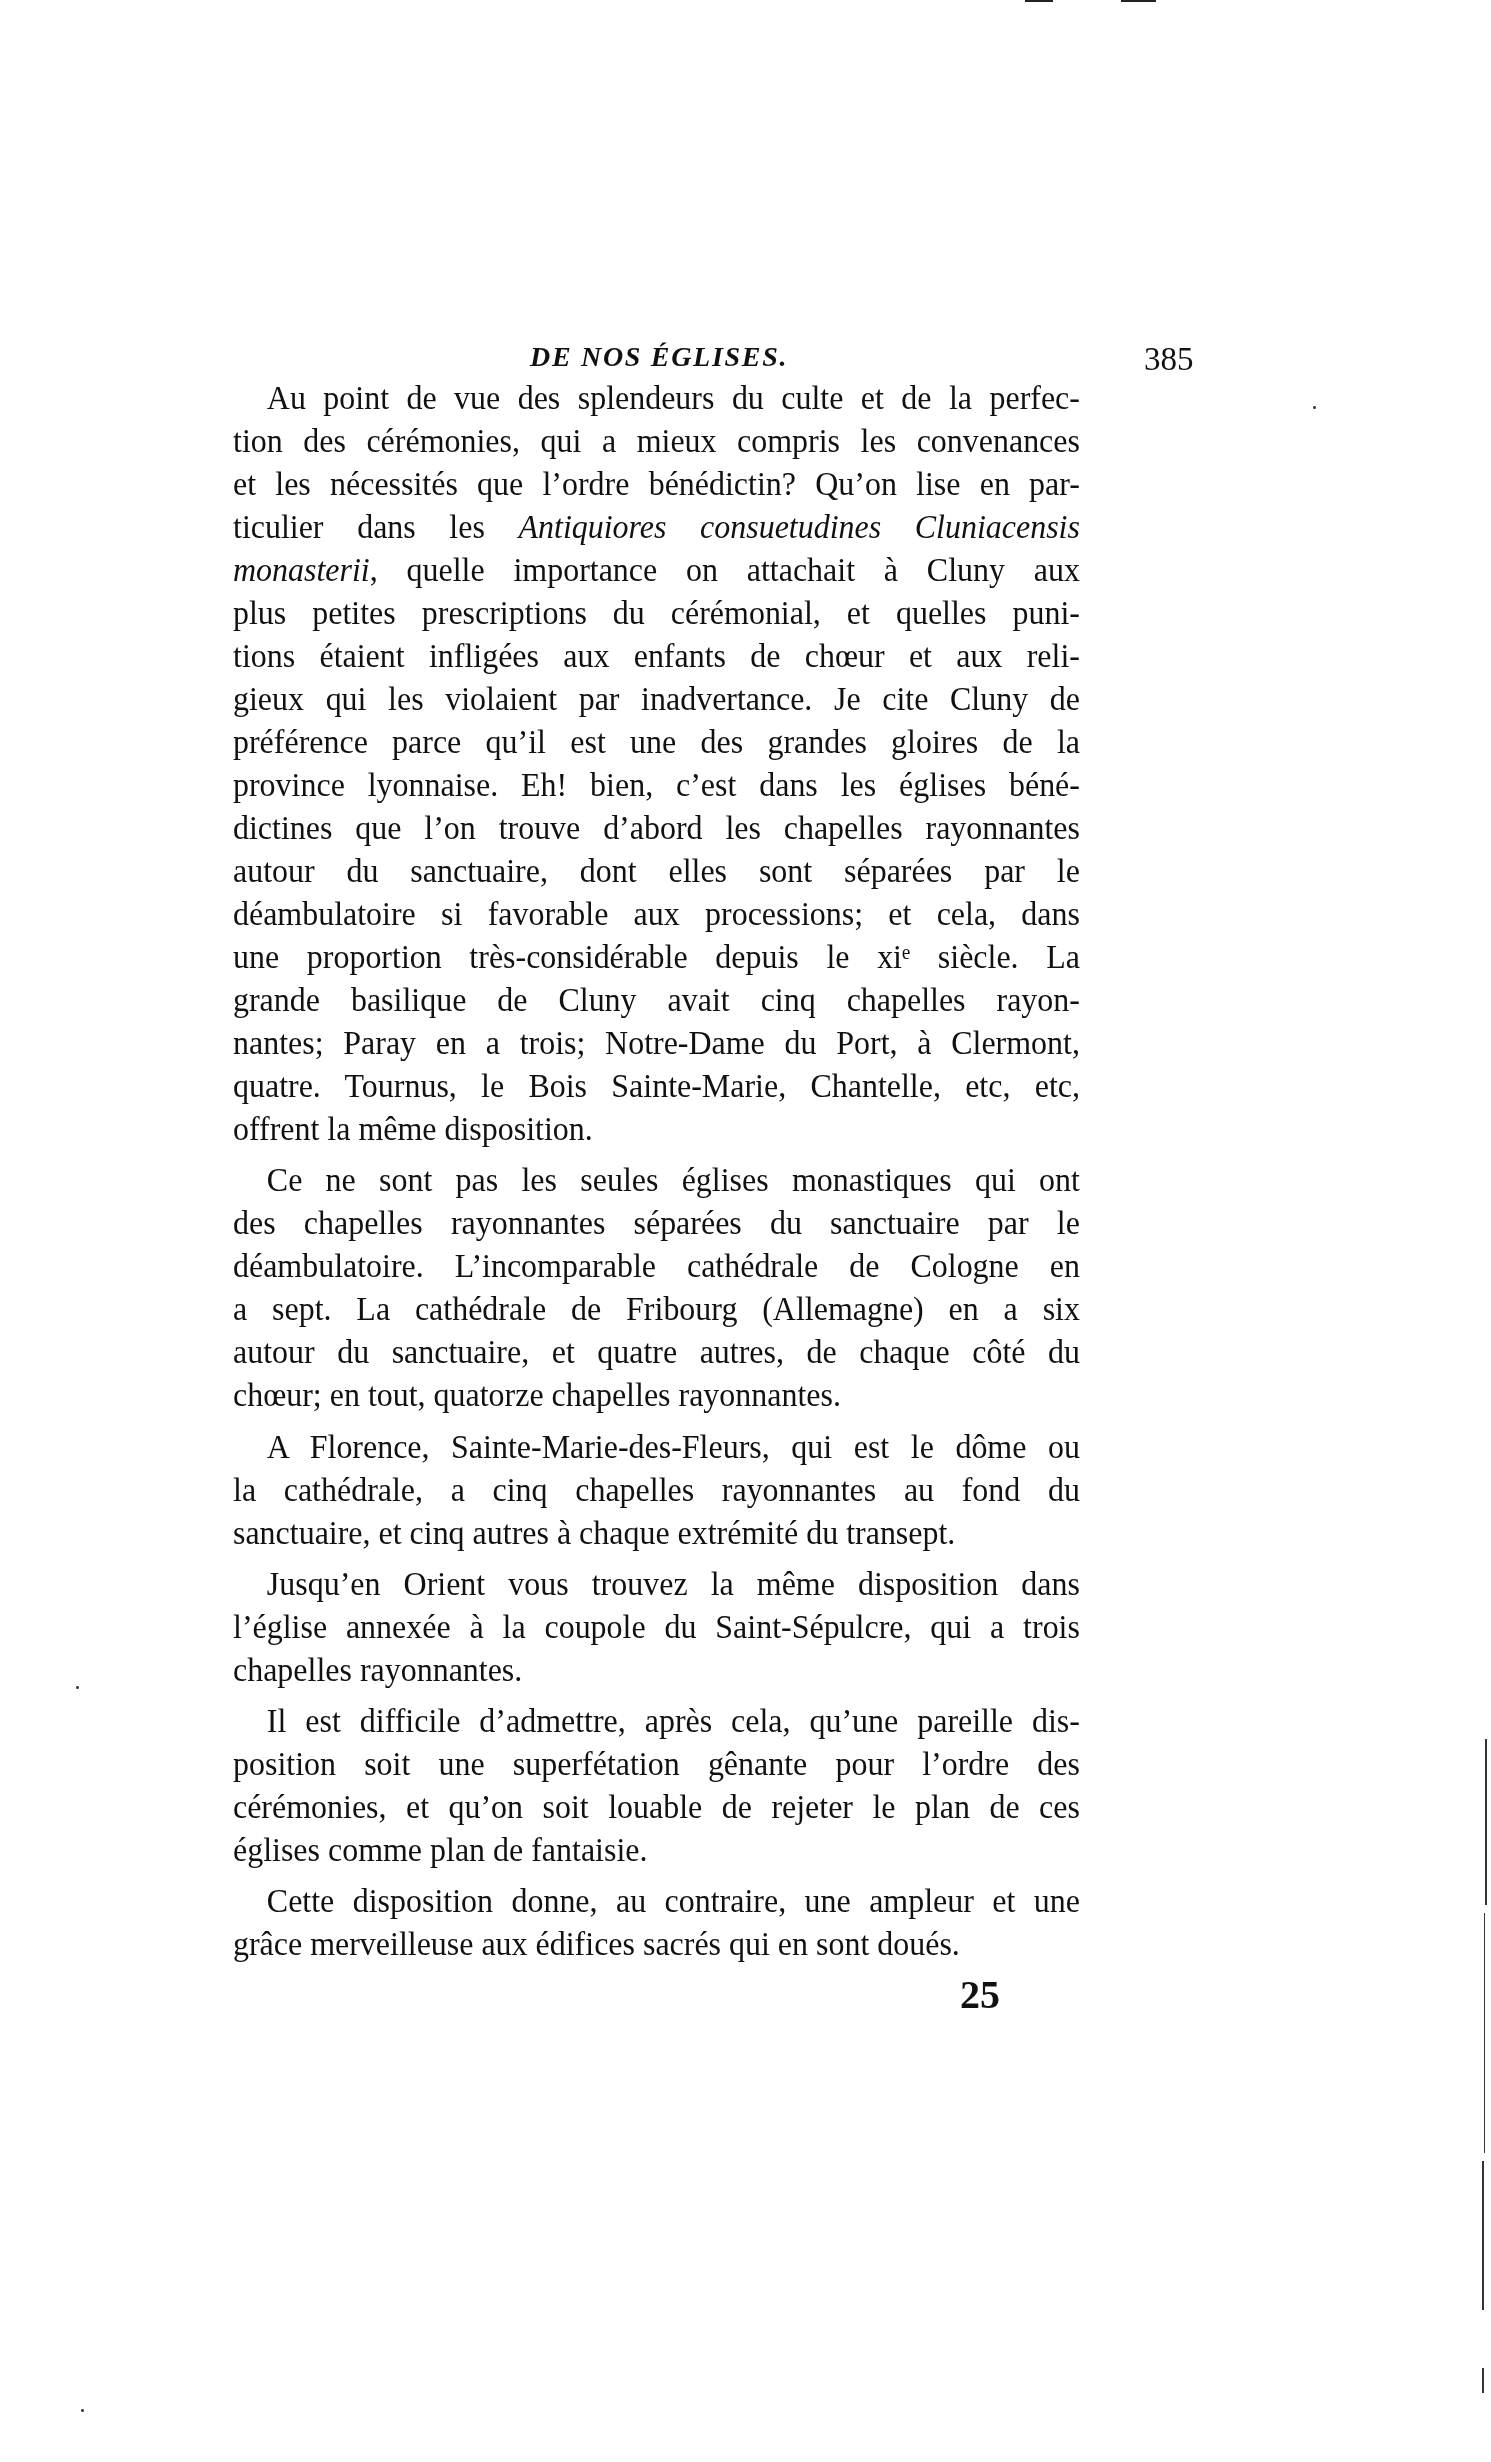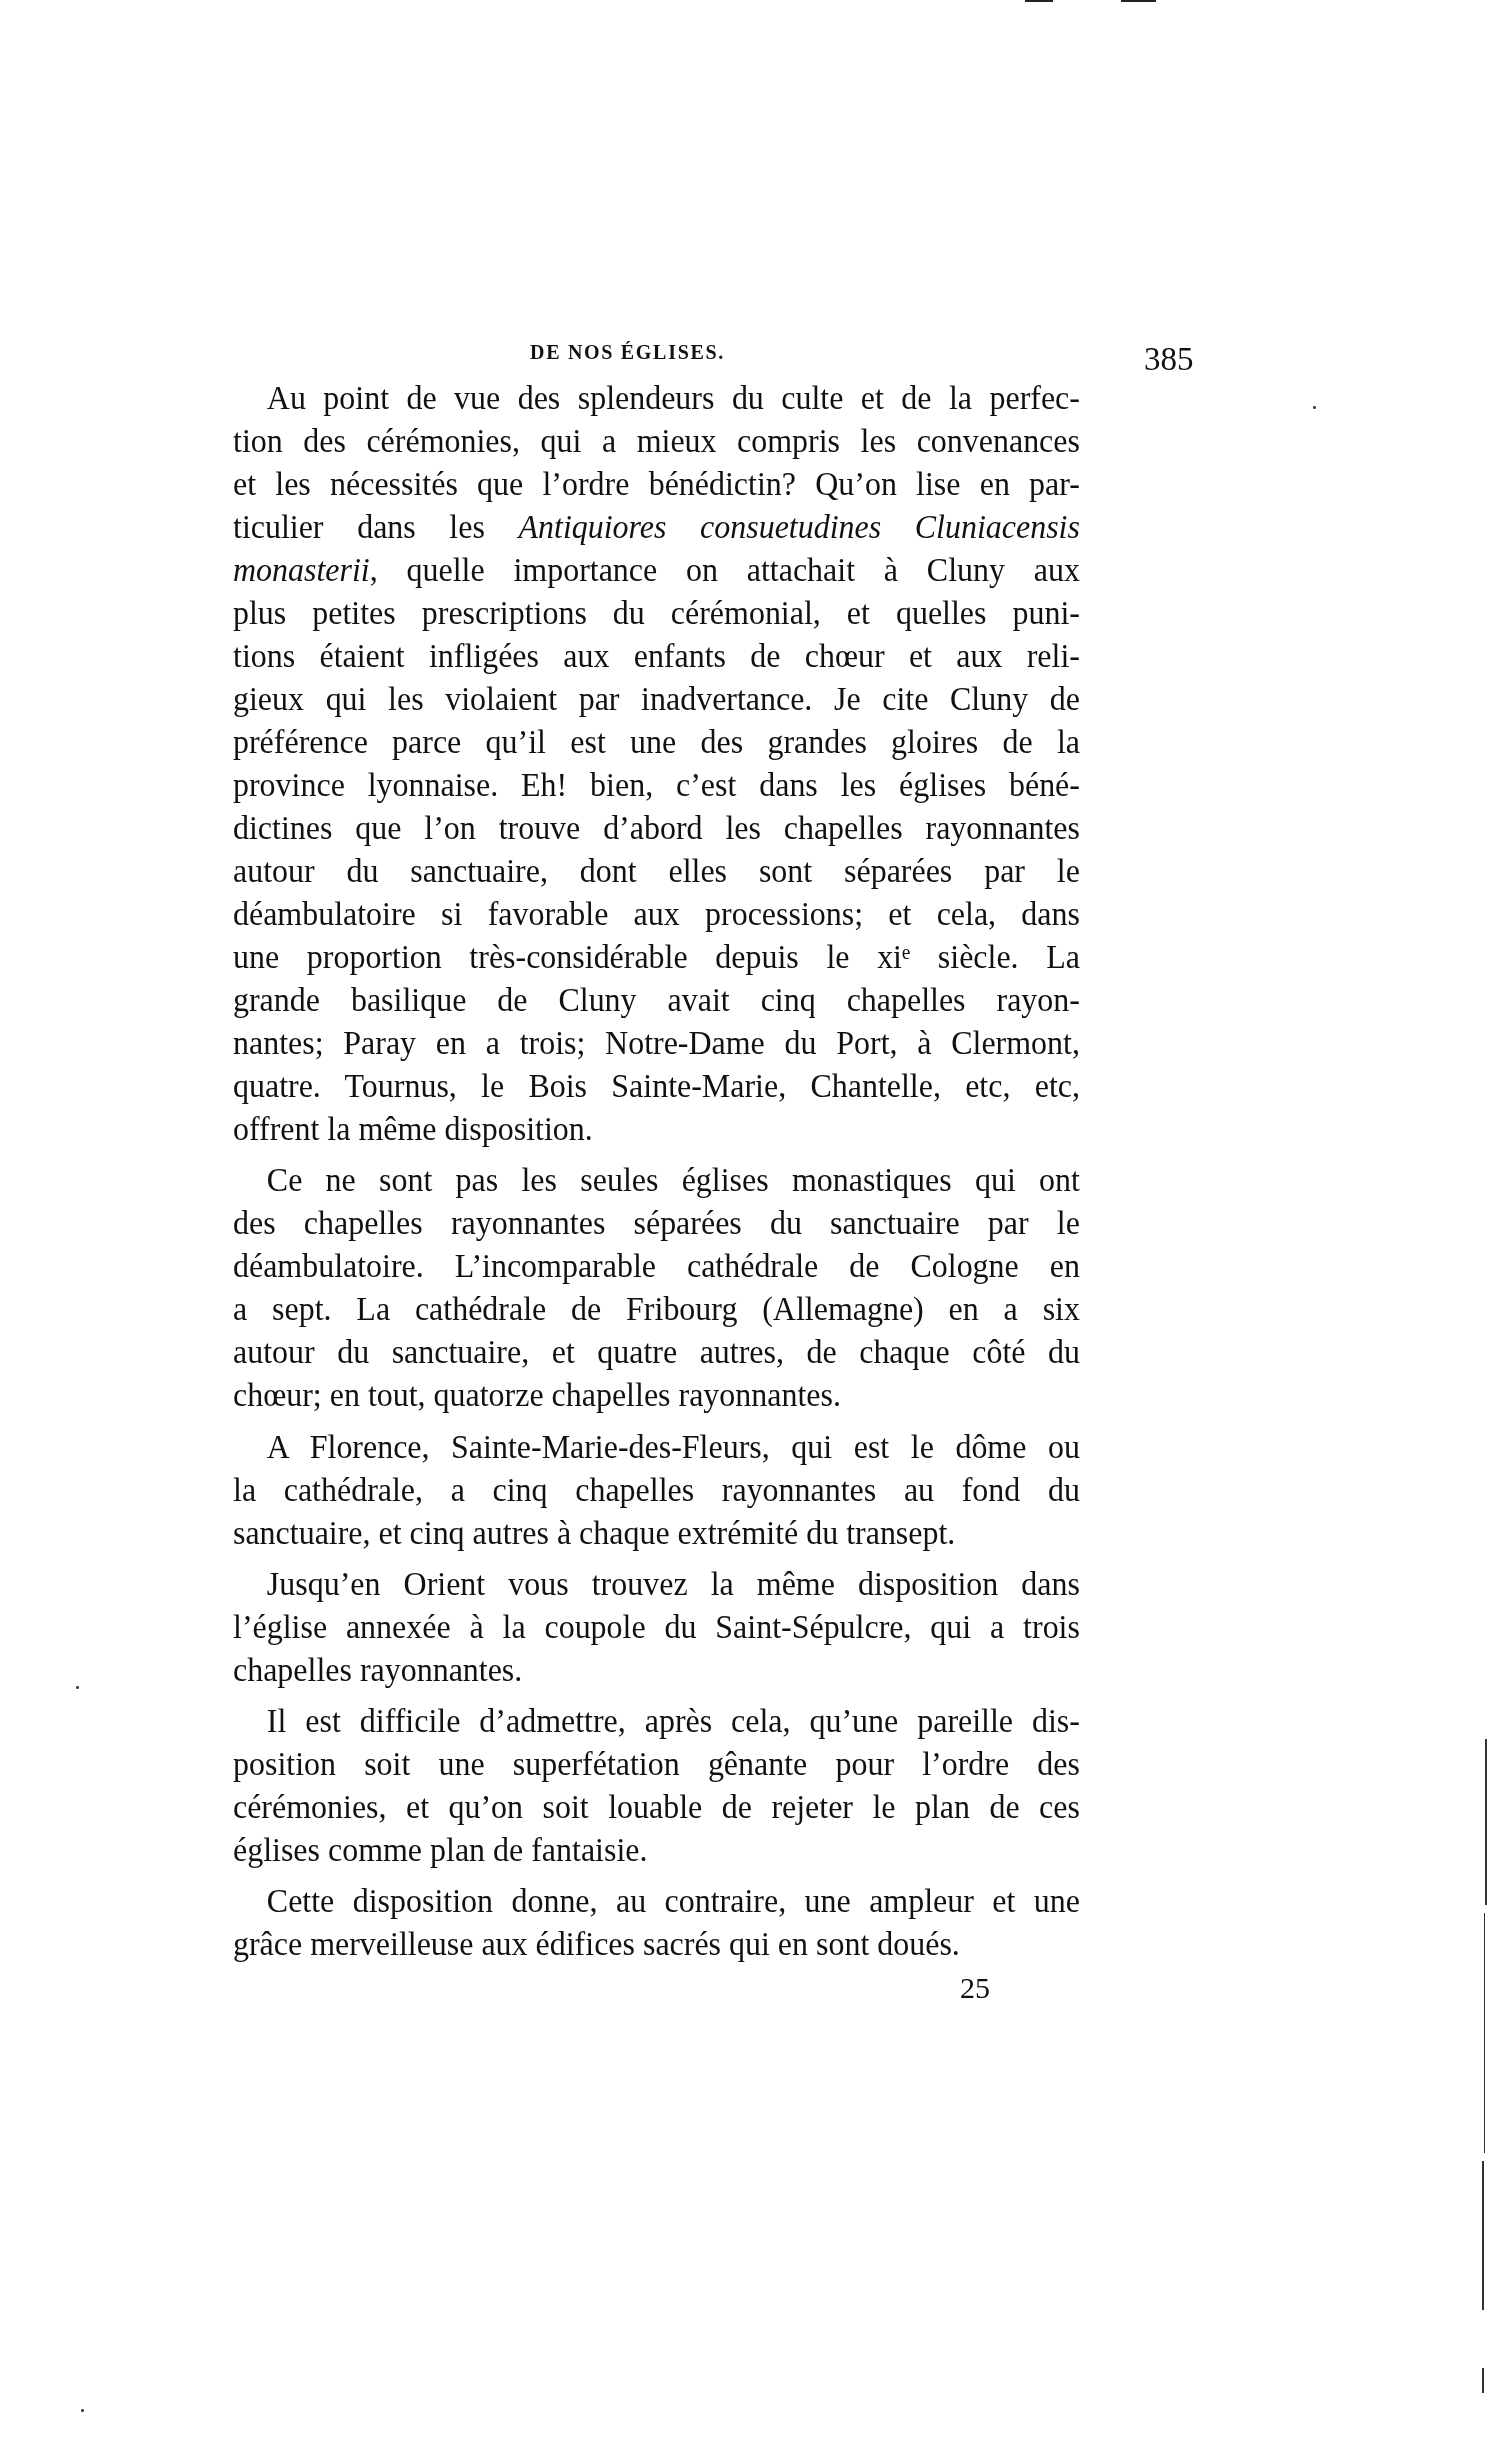--- a/index.html
+++ b/index.html
@@ -1,27 +1,27 @@
 <!DOCTYPE html>
 <html style="font-size:13.2px"><head>
 <meta charset="utf-8">
 <style>
   html, body { margin: 0; padding: 0; background: #ffffff; }
   body { width: 1492px; height: 2462px; position: relative; overflow: hidden; font-family: "Liberation Serif", "DejaVu Serif", serif; color: #111; }
   .scan-edge-top { position: absolute; top: 0; height: 1.7px; background: #222; }
   .scan-edge-right { position: absolute; right: 0; width: 1.7px; background: #333; }
   .speck { position: absolute; width: 2.5px; height: 2.5px; background: #444; border-radius: 50%; }
-  .running-head { position: absolute; top: 341px; left: 530px; font-size: 20px; letter-spacing: 1.7px; font-weight: bold; font-variant: small-caps; }
+  .running-head { position: absolute; top: 341px; left: 530px; font-size: 28px; letter-spacing: 1.7px; font-weight: bold; font-variant: small-caps; font-style: italic; }
   .page-number { position: absolute; top: 341px; left: 1144px; font-size: 33px; }
   .text-block { position: absolute; top: 376px; left: 233px; width: 901px; font-size: 34px; line-height: 43px; transform: scaleX(0.94); transform-origin: left top; }
   .line { display: block; white-space: nowrap; text-align: justify; text-align-last: justify; height: 43px; }
   .line.last { text-align-last: left; }
   .line.indent { padding-left: 36px; }
   .para-gap { height: 8.3px; }
-  .signature-mark { position: absolute; top: 1971px; left: 960px; font-size: 30px; font-weight: normal; }
+  .signature-mark { position: absolute; top: 1971px; left: 960px; font-size: 40px; font-weight: bold; }
   i { font-style: italic; }
 </style>
 </head>
 <body>
 
 <div class="scan-edge-top" style="left:1025px;width:28px;"></div>
 <div class="scan-edge-top" style="left:1121px;width:35px;"></div>
 <div class="scan-edge-right" style="top:1739px;height:166px;right:5px;"></div>
 <div class="scan-edge-right" style="top:1913px;height:240px;right:6.6px;"></div>
 <div class="scan-edge-right" style="top:2161px;height:149px;right:8.3px;"></div>

